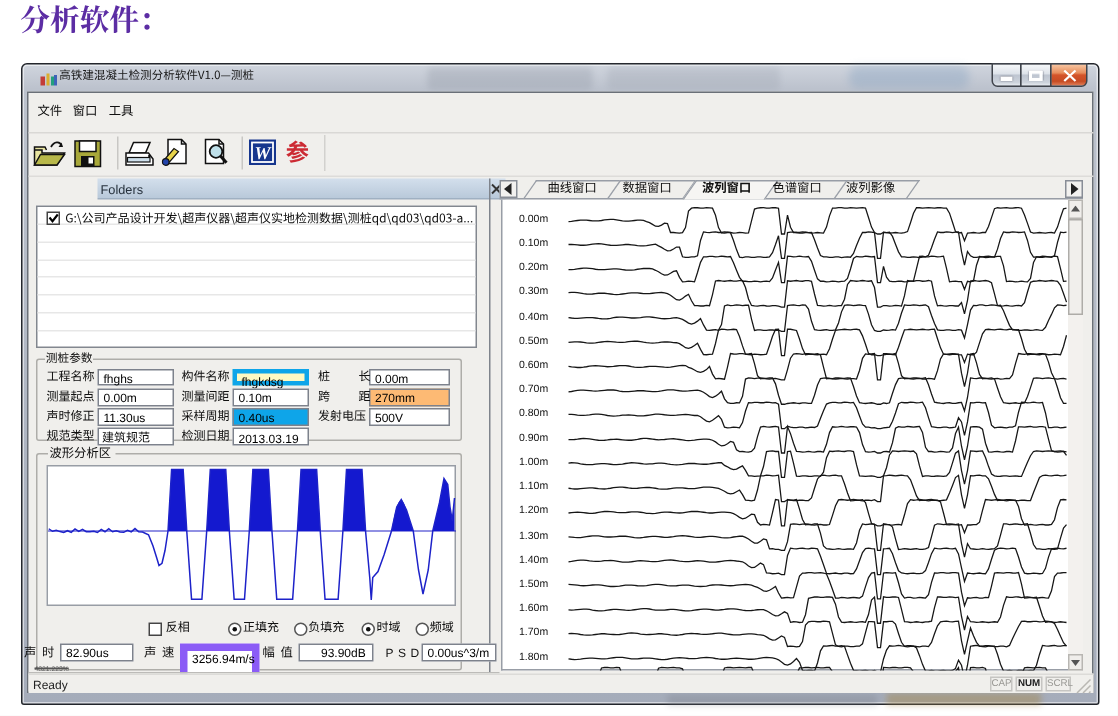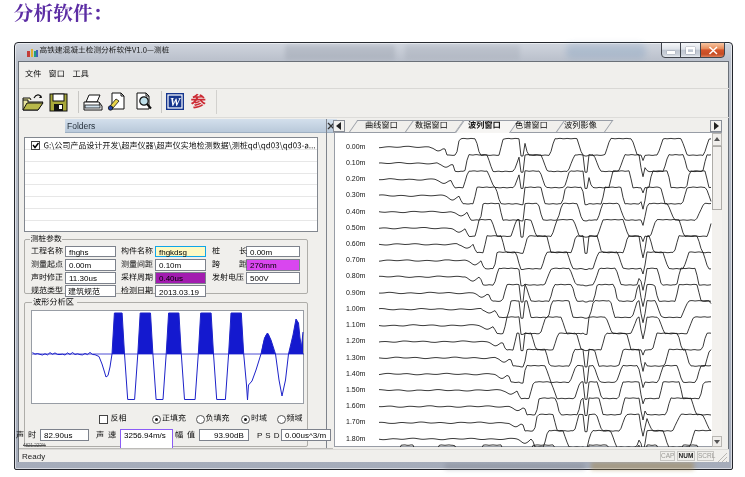--- a/index.html
+++ b/index.html
@@ -84,39 +84,39 @@
 <div style="position:absolute;left:30.5px;top:140.8px;width:9px;height:9px;background:#fff;border:1px solid #444;box-sizing:border-box">
     <svg width="9" height="9" style="position:absolute;left:-1px;top:-1px">
       <path d="M2 4 L4 6.5 L7.5 2" stroke="#000" stroke-width="1.4" fill="none"></path>
     </svg>
   </div>
 <div class="abs" style="left:24px;top:239px;width:284px;height:55px;border:1px solid #aeada9;border-radius:2px"></div>
 <div class="abs" style="left:30px;top:236px;width:32px;height:6px;background:#f0efec"></div>
 <div style="position:absolute;left:65px;top:245.8px;width:51px;height:11.5px;background:#fff;border:1px solid #7d828c">
     <span style="position:absolute;left:3px;top:1.2px;font-size:8px;color:#000;white-space:nowrap">fhghs</span>
   </div>
-<div style="position:absolute;left:155px;top:245.8px;width:51px;height:11.5px;background:#fef9c3;border:1px solid #0ea5e9">
+<div style="position:absolute;left:155px;top:245.8px;width:51px;height:11.5px;background:#fef9c3;border:3px solid #0ea5e9">
     <span style="position:absolute;left:3px;top:1.2px;font-size:8px;color:#000;white-space:nowrap">fhgkdsg</span>
   </div>
 <div style="position:absolute;left:246px;top:245.8px;width:54px;height:11.5px;background:#fff;border:1px solid #7d828c">
     <span style="position:absolute;left:3px;top:1.2px;font-size:8px;color:#000;white-space:nowrap">0.00m</span>
   </div>
 <div style="position:absolute;left:65px;top:259.2px;width:51px;height:11.5px;background:#fff;border:1px solid #7d828c">
     <span style="position:absolute;left:3px;top:1.2px;font-size:8px;color:#000;white-space:nowrap">0.00m</span>
   </div>
 <div style="position:absolute;left:155px;top:259.2px;width:51px;height:11.5px;background:#fff;border:1px solid #7d828c">
     <span style="position:absolute;left:3px;top:1.2px;font-size:8px;color:#000;white-space:nowrap">0.10m</span>
   </div>
-<div style="position:absolute;left:246px;top:259.2px;width:54px;height:11.5px;background:#d946ef;border:1px solid #7d828c">
+<div style="position:absolute;left:246px;top:259.2px;width:54px;height:11.5px;background:#fdba74;border:1px solid #7d828c">
     <span style="position:absolute;left:3px;top:1.2px;font-size:8px;color:#000;white-space:nowrap">270mm</span>
   </div>
 <div style="position:absolute;left:65px;top:272.2px;width:51px;height:11.5px;background:#fff;border:1px solid #7d828c">
     <span style="position:absolute;left:3px;top:1.2px;font-size:8px;color:#000;white-space:nowrap">11.30us</span>
   </div>
-<div style="position:absolute;left:155px;top:272.2px;width:51px;height:11.5px;background:#a21caf;border:1px solid #7d828c">
+<div style="position:absolute;left:155px;top:272.2px;width:51px;height:11.5px;background:#0ea5e9;border:1px solid #7d828c">
     <span style="position:absolute;left:3px;top:1.2px;font-size:8px;color:#000;white-space:nowrap">0.40us</span>
   </div>
 <div style="position:absolute;left:246px;top:272.2px;width:54px;height:11.5px;background:#fff;border:1px solid #7d828c">
     <span style="position:absolute;left:3px;top:1.2px;font-size:8px;color:#000;white-space:nowrap">500V</span>
   </div>
 <div style="position:absolute;left:65px;top:285.4px;width:51px;height:11.5px;background:#fff;border:1px solid #7d828c"></div>
 <div style="position:absolute;left:155px;top:285.4px;width:51px;height:11.5px;background:#fff;border:1px solid #7d828c">
     <span style="position:absolute;left:3px;top:1.2px;font-size:8px;color:#000;white-space:nowrap">2013.03.19</span>
   </div>
 <div class="abs" style="left:24px;top:302px;width:284px;height:145px;border:1px solid #aeada9;border-radius:2px"></div>
@@ -127,21 +127,21 @@
     <div style="position:absolute;left:2px;top:2px;width:3px;height:3px;border-radius:50%;background:#111"></div>
   </div>
 <div style="position:absolute;left:195.5px;top:415px;width:9px;height:9px;border-radius:50%;background:#fff;border:1px solid #555;box-sizing:border-box"></div>
 <div style="position:absolute;left:241px;top:415px;width:9px;height:9px;border-radius:50%;background:#fff;border:1px solid #555;box-sizing:border-box">
     <div style="position:absolute;left:2px;top:2px;width:3px;height:3px;border-radius:50%;background:#111"></div>
   </div>
 <div style="position:absolute;left:276.5px;top:415px;width:9px;height:9px;border-radius:50%;background:#fff;border:1px solid #555;box-sizing:border-box"></div>
 <div style="position:absolute;left:40px;top:429px;width:49px;height:12px;background:#fff;border:1px solid #7d828c">
     <span style="position:absolute;left:3px;top:1.2px;font-size:8px;color:#000;white-space:nowrap">82.90us</span>
   </div>
-<div style="position:absolute;left:120px;top:429px;width:53px;height:28px;background:#fff;border:1px solid #8b5cf6">
+<div style="position:absolute;left:120px;top:429px;width:53px;height:28px;background:#fff;border:5px solid #8b5cf6">
     <span style="position:absolute;left:3px;top:1.2px;font-size:8px;color:#000;white-space:nowrap">3256.94m/s</span>
   </div>
 <div style="position:absolute;left:199px;top:429px;width:50px;height:12px;background:#fff;border:1px solid #7d828c">
     <span style="position:absolute;left:14px;top:1.2px;font-size:8px;color:#000;white-space:nowrap">93.90dB</span>
   </div>
 <span class="abs" style="left:257px;top:431px;font-size:8px;letter-spacing:3px;color:#111">PSD</span>
 <div style="position:absolute;left:281px;top:429px;width:50px;height:12px;background:#fff;border:1px solid #7d828c">
     <span style="position:absolute;left:3px;top:1.2px;font-size:8px;color:#000;white-space:nowrap">0.00us^3/m</span>
   </div>
 <span class="abs" style="left:23px;top:442.5px;font-size:4.5px;color:#555;text-decoration:line-through;white-space:nowrap">4821.223%</span>

